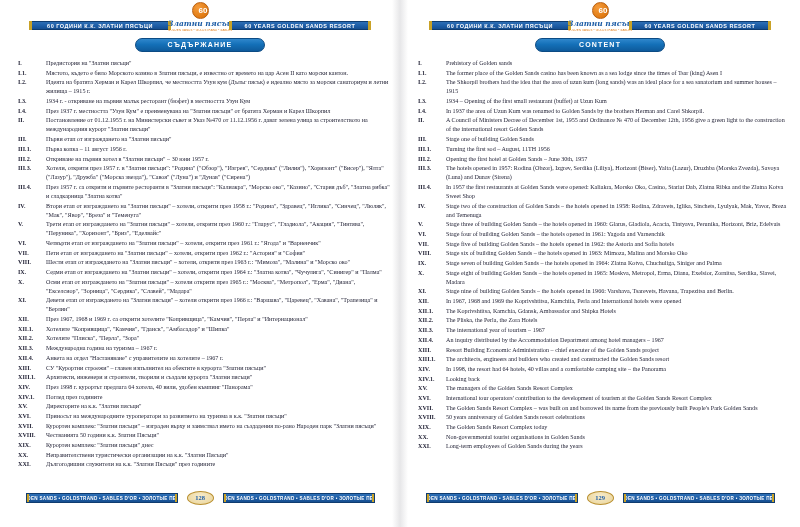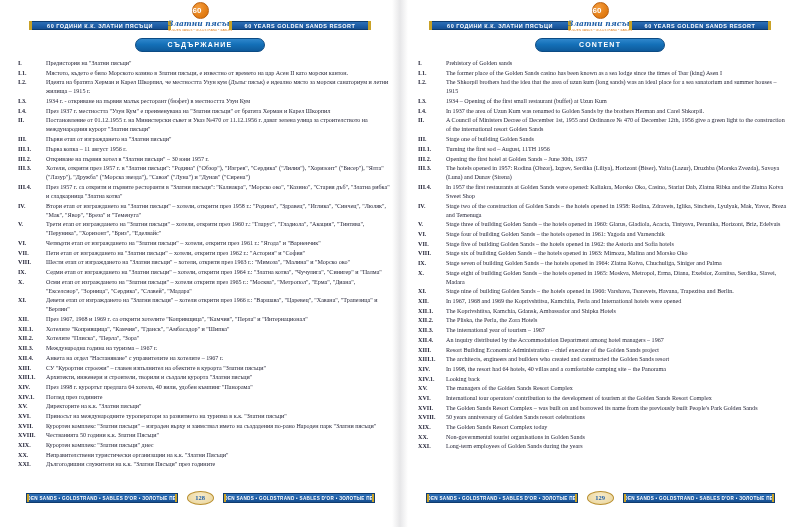--- a/index.html
+++ b/index.html
@@ -37,21 +37,21 @@
   }
   .hdr-band.bul{left:32px;width:136px;}
   .hdr-band.eng{left:232px;width:136px;}
 
   .logo{position:absolute;left:50%;top:2px;transform:translateX(-50%);width:64px;text-align:center;}
   .logo-circle{
     width:17px;height:17px;border-radius:50%;margin:0 auto;
     background:radial-gradient(circle at 35% 30%,#f59c3c,#e07a12 70%);
     border:1px solid #b95f10;box-sizing:border-box;
     color:#ffffff;font-family:"Liberation Sans",sans-serif;font-weight:bold;
-    font-size:8px;line-height:15px;text-align:left;
+    font-size:8px;line-height:15px;text-align:right;
   }
   .logo-script{
     margin-top:1px;color:#1d5da6;font-family:"DejaVu Serif",serif;
     font-style:italic;font-weight:bold;font-size:7.5px;line-height:8px;white-space:nowrap;
   }
   .logo-tagline{
     margin-top:1px;color:#e07a12;font-family:"Liberation Sans",sans-serif;
     font-size:2.8px;line-height:3px;letter-spacing:0.2px;white-space:nowrap;overflow:hidden;
   }
 

